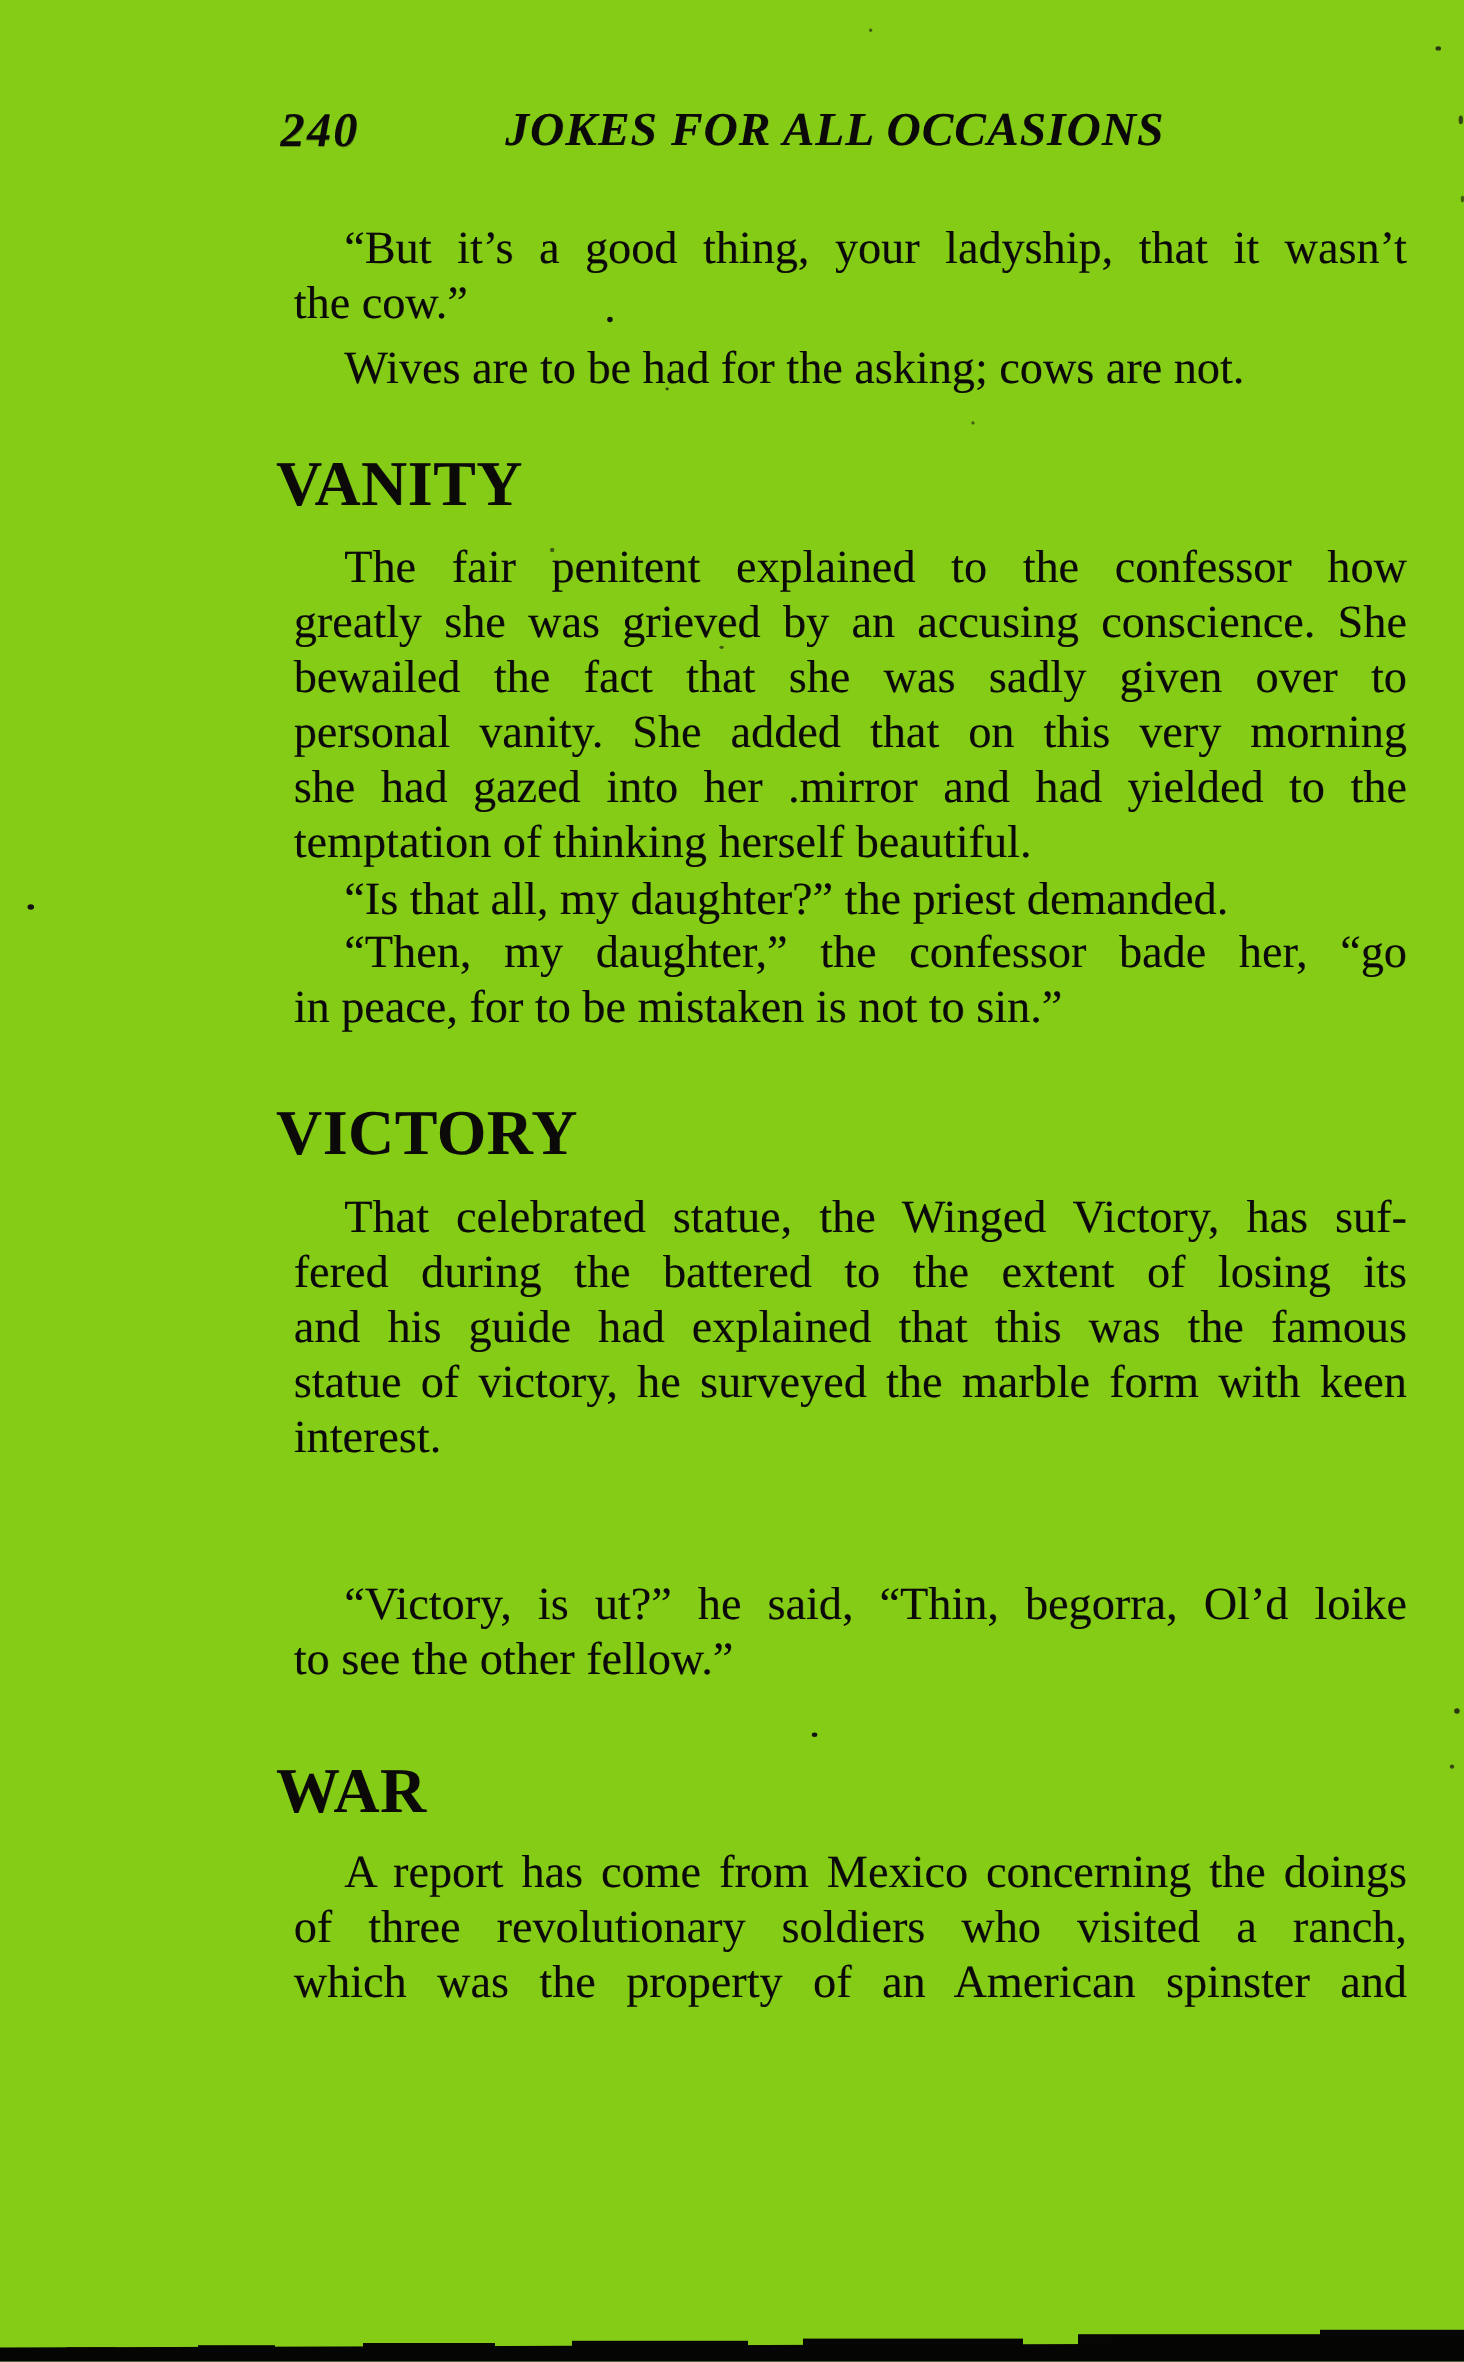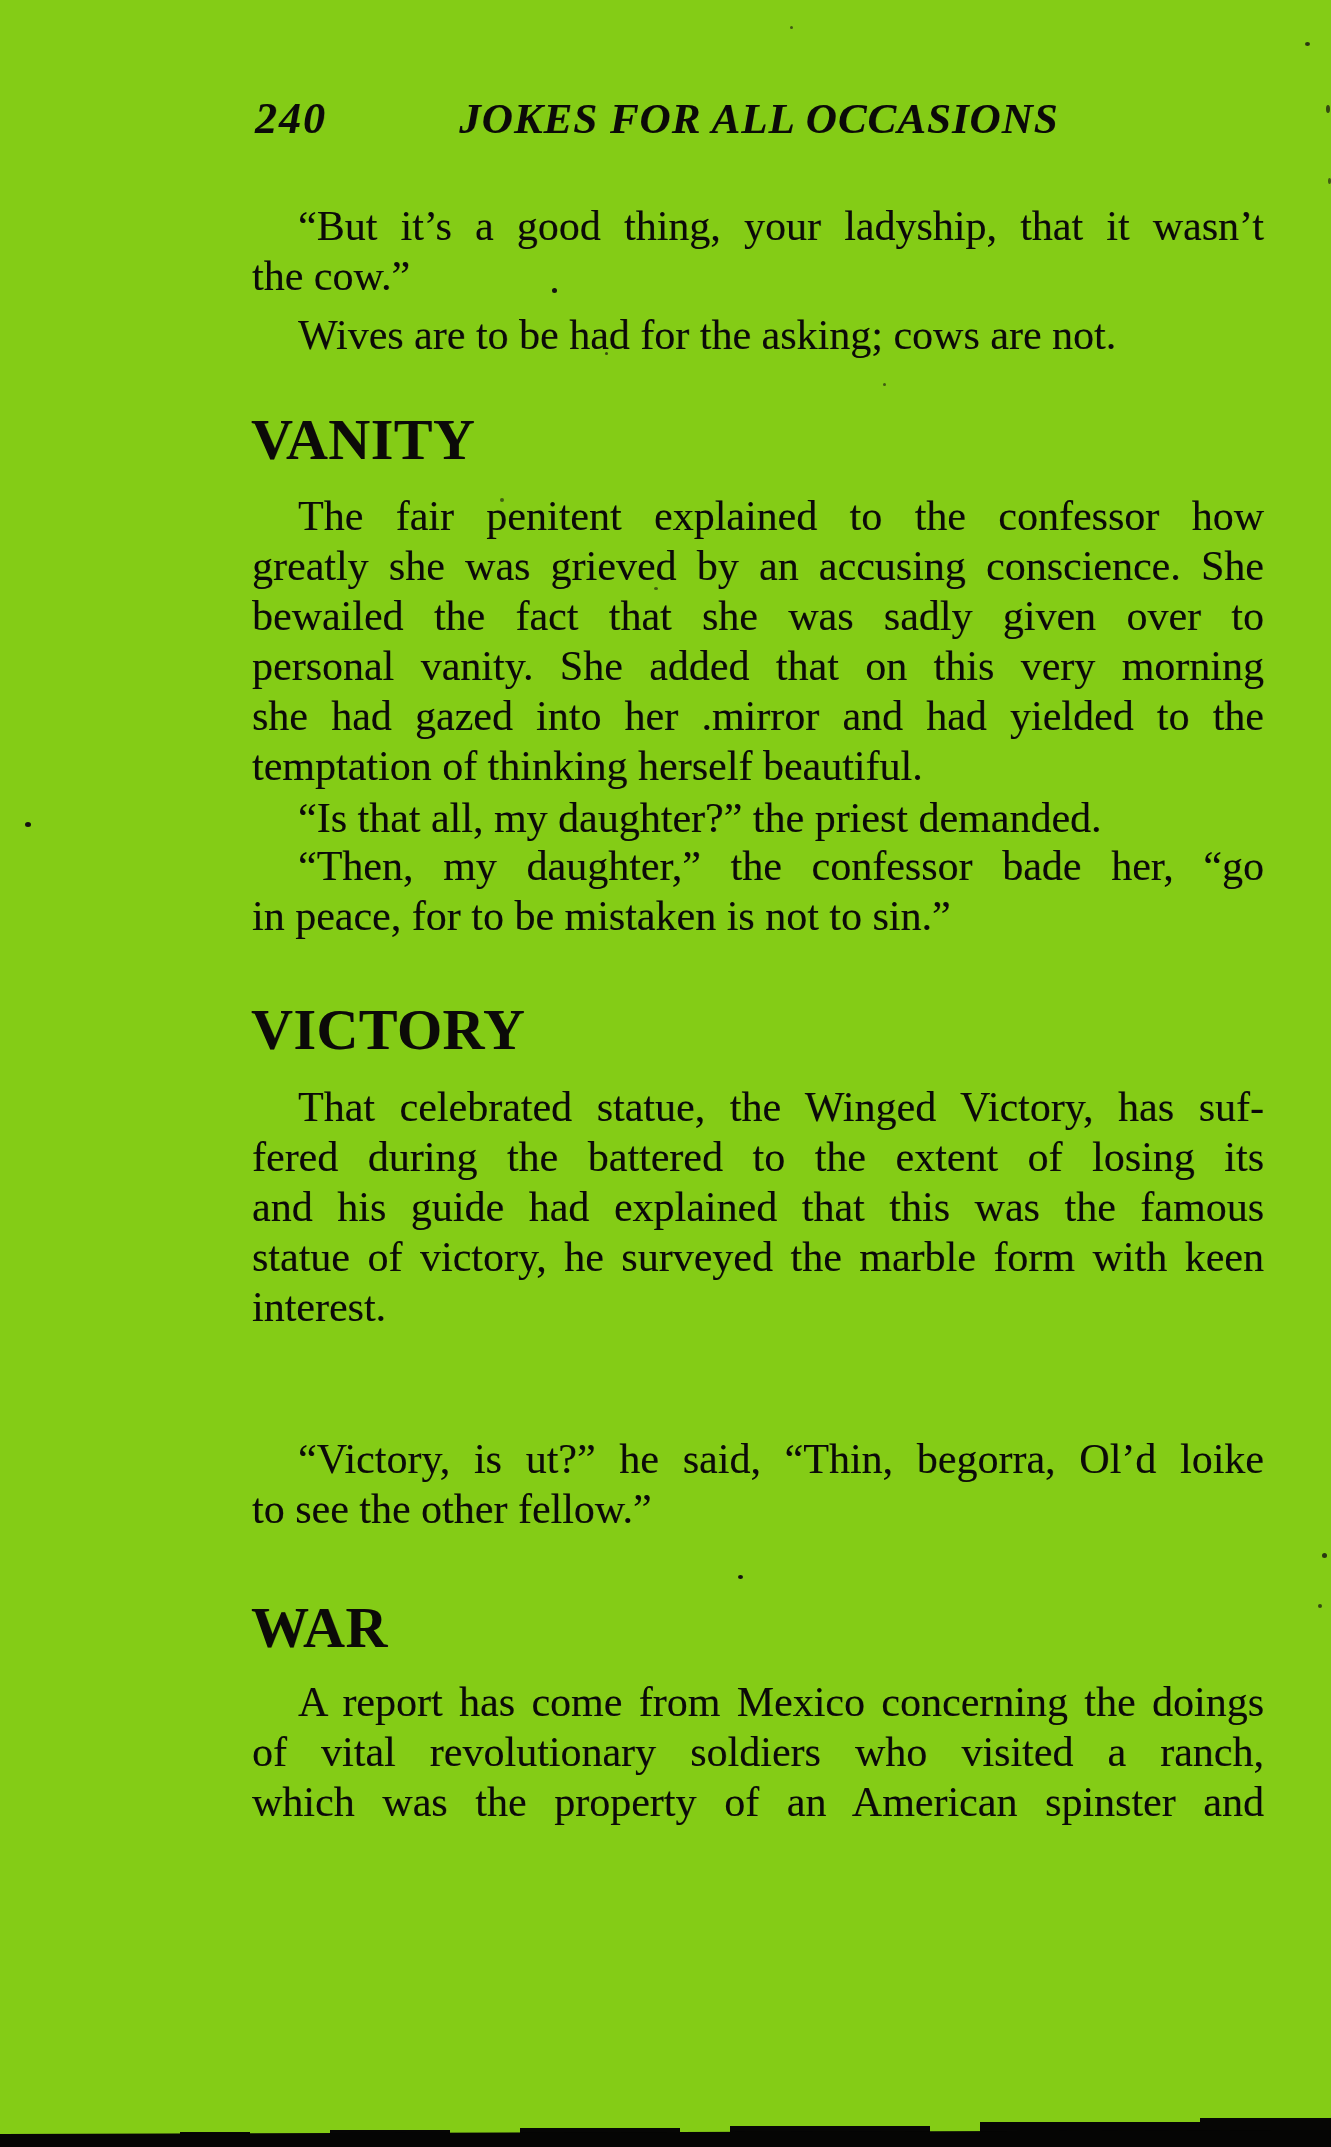--- a/index.html
+++ b/index.html
@@ -4,21 +4,21 @@
 <style>
   html,body{margin:0;padding:0;background:#e8e8e8;}
   .page{
     position:relative;width:1331px;height:2147px;background:#84cc16;
     font-family:"Liberation Serif","DejaVu Serif",serif;color:#0b0a08;
     overflow:hidden;text-shadow:0.4px 0.2px 0 rgba(25,20,14,0.35);
   }
   .header{position:absolute;top:95px;left:253px;width:1012px;height:50px;line-height:48px;}
   .pageno{position:absolute;left:2px;top:0;font-size:44px;font-style:italic;font-weight:600;letter-spacing:2px;}
   .running-title{position:absolute;left:0;right:0;top:0;text-align:center;font-size:43px;font-style:italic;font-weight:700;letter-spacing:1px;white-space:nowrap;}
-  .block{position:absolute;left:252px;width:1012px;font-size:42px;line-height:50px;}
+  .block{position:absolute;left:267px;width:1012px;font-size:42px;line-height:50px;}
   .line{white-space:normal;}
   .j{text-align:justify;text-align-last:justify;}
   .indent{text-indent:46px;}
   .heading{position:absolute;left:251px;font-size:58px;line-height:62px;font-weight:700;letter-spacing:0.5px;}
   .speck{position:absolute;background:#141210;border-radius:50%;}
   .frag{position:absolute;background:#060605;}
   .bottom-bar{position:absolute;left:-8px;right:-8px;bottom:-9px;height:24px;background:#050504;transform:rotate(-0.18deg);}
 </style>
 </head>
 <body>
@@ -64,21 +64,21 @@
     <div class="line">interest.</div>
   </div>
   <div class="block" style="top:1434px">
     <div class="line j indent">“Victory, is ut?” he said, “Thin, begorra, Ol’d loike</div>
     <div class="line">to see the other fellow.”</div>
   </div>
 
   <div class="heading" style="top:1597px">WAR</div>
   <div class="block" style="top:1677px">
     <div class="line j indent">A report has come from Mexico concerning the doings</div>
-    <div class="line j">of vital revolutionary soldiers who visited a ranch,</div>
+    <div class="line j">of three revolutionary soldiers who visited a ranch,</div>
     <div class="line j">which was the property of an American spinster and</div>
   </div>
 
   <div class="speck" style="left:552px;top:288px;width:5px;height:5px"></div>
   <div class="speck" style="left:605px;top:352px;width:3px;height:3px;opacity:.7"></div>
   <div class="speck" style="left:500px;top:498px;width:4px;height:4px;opacity:.6"></div>
   <div class="speck" style="left:654px;top:587px;width:4px;height:3px;opacity:.6"></div>
   <div class="speck" style="left:25px;top:822px;width:6px;height:5px"></div>
   <div class="speck" style="left:883px;top:383px;width:3px;height:3px;opacity:.6"></div>
   <div class="speck" style="left:738px;top:1575px;width:5px;height:4px"></div>

